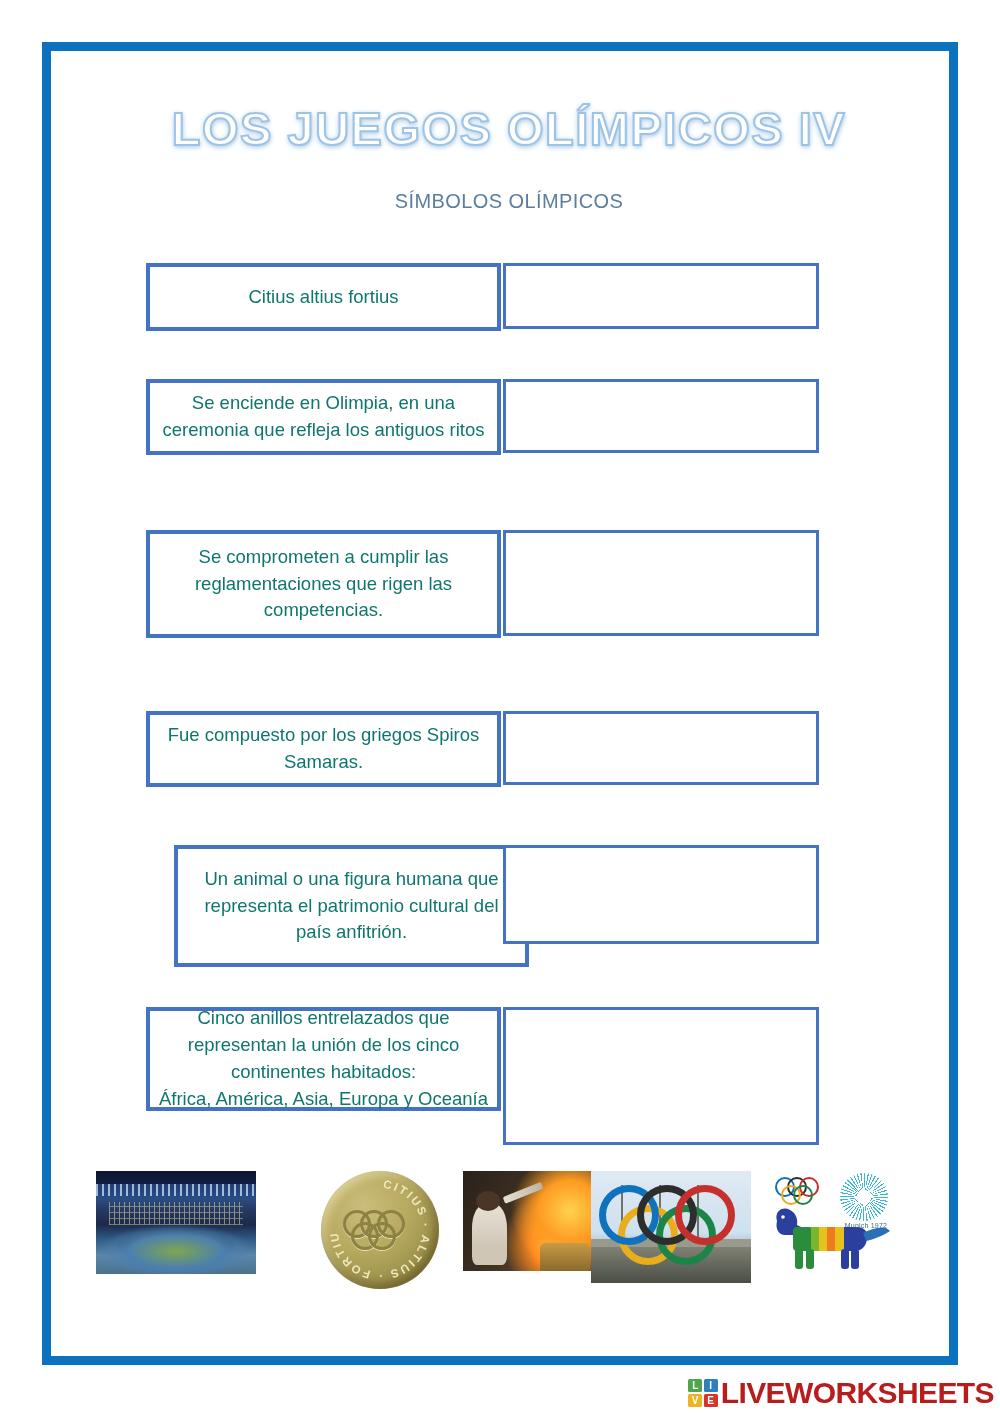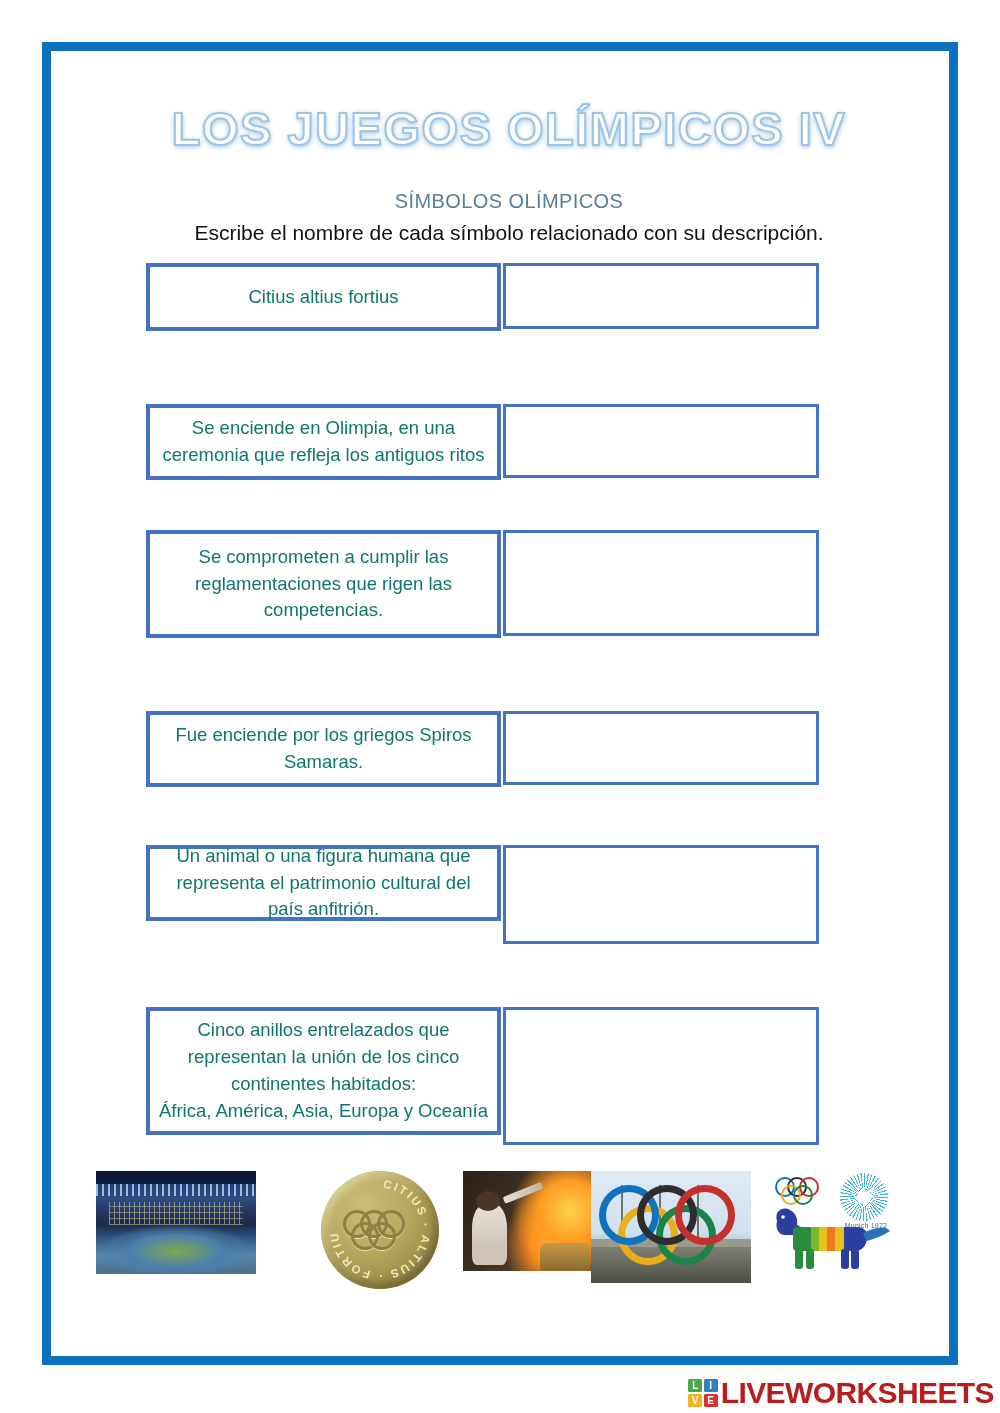--- a/index.html
+++ b/index.html
@@ -380,32 +380,31 @@
     font-family: "Liberation Sans", sans-serif;
   }
 </style>
 </head>
 <body>
 
 <div id="page-frame">
 
   <div id="subtitle">SÍMBOLOS OLÍMPICOS</div>
   <div id="title">LOS JUEGOS OLÍMPICOS IV</div>
-  <div id="instruction">Escribe el nombre de cada símbolo relacionado con su descripción.</div>
 
   <div class="row" style="top:212px;height:68px;">
     <div class="desc-box" style="height:68px;">
       <div class="desc-text">Citius altius fortius</div>
     </div>
     <div class="answer-box" style="height:66px;">
       <input class="answer-input" type="text" value="" style="">
     </div>
   </div>
 
-  <div class="row" style="top:353px;height:76px;text-decoration:underline;">
+  <div class="row" style="top:328px;height:76px;text-decoration:underline;">
     <div class="desc-box" style="height:76px;">
       <div class="desc-text">Se enciende en Olimpia, en una
 ceremonia que refleja los antiguos ritos</div>
     </div>
     <div class="answer-box" style="height:74px;">
       <input class="answer-input" type="text" value="" style="">
     </div>
   </div>
 
   <div class="row" style="top:479px;height:108px;">
@@ -414,41 +413,41 @@
 reglamentaciones que rigen las
 competencias.</div>
     </div>
     <div class="answer-box" style="height:106px;">
       <input class="answer-input" type="text" value="" style="">
     </div>
   </div>
 
   <div class="row" style="top:660px;height:76px;">
     <div class="desc-box" style="height:76px;">
-      <div class="desc-text">Fue enciende por los griegos Spiros
+      <div class="desc-text">Fue compuesto por los griegos Spiros
 Samaras.</div>
     </div>
     <div class="answer-box" style="height:74px;">
       <input class="answer-input" type="text" value="" style="">
     </div>
   </div>
 
   <div class="row" style="top:794px;height:101px;">
-    <div class="desc-box" style="height:76px;">
+    <div class="desc-box" style="height:122px;margin-left:28px;">
       <div class="desc-text">Un animal o una figura humana que
 representa el patrimonio cultural del
 país anfitrión.</div>
     </div>
     <div class="answer-box" style="height:99px;">
       <input class="answer-input" type="text" value="" style="">
     </div>
   </div>
 
   <div class="row" style="top:956px;height:140px;">
-    <div class="desc-box" style="height:128px;">
+    <div class="desc-box" style="height:104px;">
       <div class="desc-text">Cinco anillos entrelazados que
 representan la unión de los cinco
 continentes habitados:
 África, América, Asia, Europa y Oceanía</div>
     </div>
     <div class="answer-box" style="height:138px;">
       <input class="answer-input" type="text" value="" style="">
     </div>
   </div>
 

